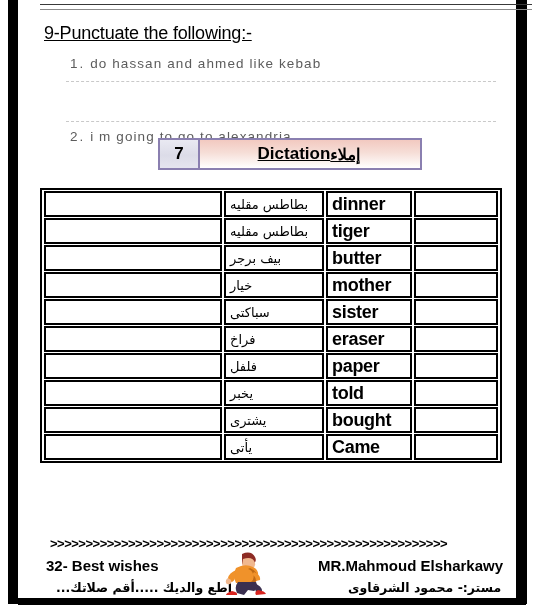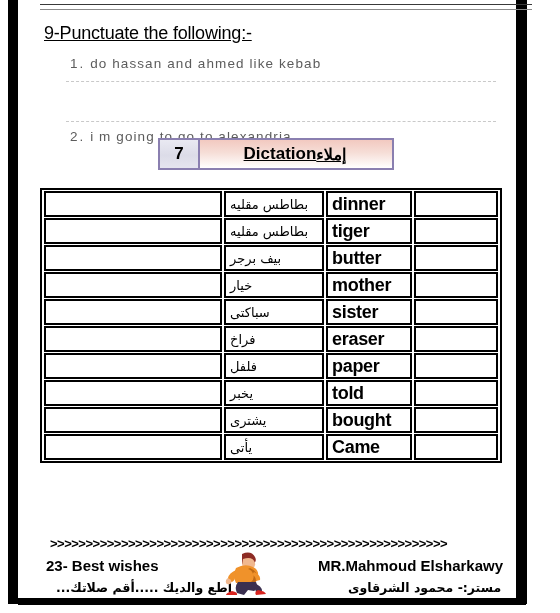--- a/index.html
+++ b/index.html
@@ -78,21 +78,21 @@
     box-sizing:border-box;
   }
   .dict-num{
     width:38px;
     display:flex; align-items:center; justify-content:center;
     background:linear-gradient(180deg,#e9e9f2 0%, #dcdce8 55%, #e5e5ef 100%);
     border-right:2px solid #8a7fb0;
     font-size:17px; font-weight:bold; color:#000;
   }
   .dict-title{
-    width:192px;
+    width:220px;
     display:flex; align-items:center; justify-content:center;
     background:linear-gradient(180deg,#f2c9c0 0%, #f6ded7 45%, #ffffff 100%);
     font-size:17px; font-weight:bold; color:#000;
     text-decoration:underline;
     direction:ltr;
     white-space:nowrap;
   }
   .dict-title .ar{ font-size:16px; margin-right:2px; }
 
   
@@ -272,21 +272,21 @@
               <td class="c-ar">يأتى</td>
               <td class="c-en">Came</td>
               <td class="c-blank-b"></td>
             </tr>
           </tbody>
       </table>
     </div>
 
     <div class="arrows">&gt;&gt;&gt;&gt;&gt;&gt;&gt;&gt;&gt;&gt;&gt;&gt;&gt;&gt;&gt;&gt;&gt;&gt;&gt;&gt;&gt;&gt;&gt;&gt;&gt;&gt;&gt;&gt;&gt;&gt;&gt;&gt;&gt;&gt;&gt;&gt;&gt;&gt;&gt;&gt;&gt;&gt;&gt;&gt;&gt;&gt;&gt;&gt;&gt;&gt;&gt;&gt;&gt;&gt;&gt;&gt;</div>
 
-    <div class="foot-left">23-  Best wishes</div>
+    <div class="foot-left">32-  Best wishes</div>
 
     <div class="foot-right">MR.Mahmoud Elsharkawy</div>
 
     <div class="foot-left-ar">أطع والديك .....أقم صلاتك...</div>
 
     <div class="foot-right-ar">مستر:- محمود الشرقاوى</div>
 
     <svg class="runner" viewBox="0 0 58 46">
 
       <path d="M26 4 q9 -4 13 3 q2 4 -1 6 l-12 1 z" fill="#8d2b24"></path>

